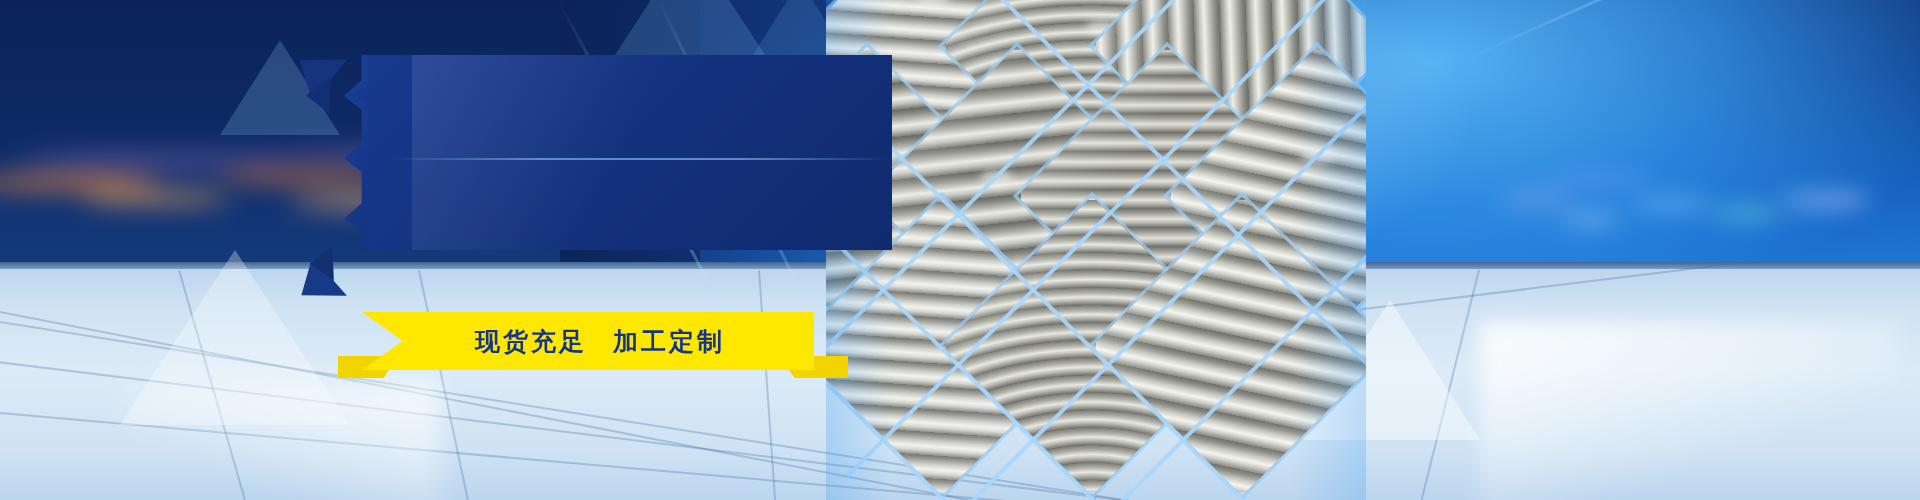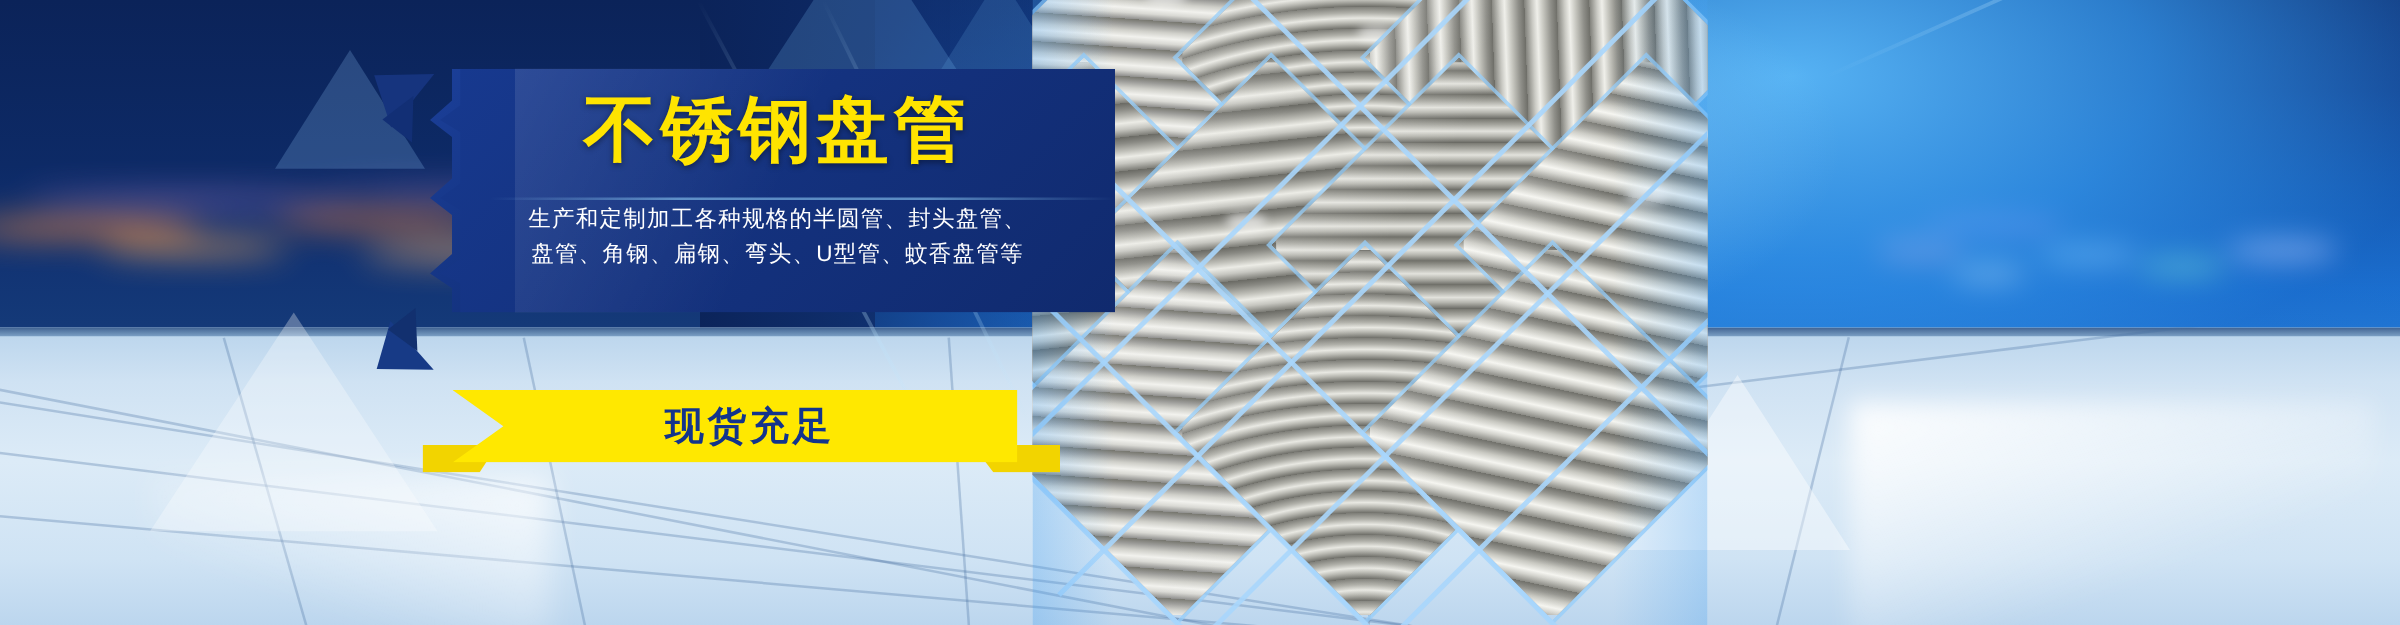--- a/index.html
+++ b/index.html
@@ -214,21 +214,21 @@
     clip-path:polygon(0% 0%, 100% 0%, 76% 100%, 0% 100%);
   }
   .ribbon-tail-r{
     position:absolute;left:416px;top:44px;width:70px;height:22px;
     background:#f2d400;
     clip-path:polygon(0% 0%, 100% 0%, 100% 100%, 24% 100%);
   }
   .ribbon-text{
     position:absolute;left:0;top:0;width:452px;height:58px;
     display:flex;align-items:center;justify-content:center;gap:26px;
-    color:#13348c;font-size:31px;font-weight:bold;letter-spacing:3px;
+    color:#13348c;font-size:25px;font-weight:bold;letter-spacing:3px;
     padding-left:24px;
   }
 
   
   .collage{
     position:absolute;left:826px;top:0;width:540px;height:500px;
     overflow:hidden;
   }
   .dia{
     position:absolute;width:212px;height:212px;
@@ -457,32 +457,28 @@
   <div class="arrow-top"></div>
   <div class="arrow-top2"></div>
   <div class="arrow-bot"></div>
   <div class="arrow-bot2"></div>
 
   <div class="panel-wrap">
     <div class="panel-flag"></div>
     <div class="panel-main"></div>
     <div class="panel-sheen"></div>
 
-    <div class="title">不锈钢盘管</div>
 
     <div class="panel-divider"></div>
 
-    <div class="sub">
-      <div>生产和定制加工各种规格的半圆管、封头盘管、</div>
-      <div>盘管、角钢、扁钢、弯头、U型管、蚊香盘管等</div>
-    </div>
   </div>
 
   <div class="ribbon">
     <div class="ribbon-tail-l"></div>
     <div class="ribbon-tail-r"></div>
     <div class="ribbon-body"></div>
     <div class="ribbon-text">
       <span>现货充足</span>
+      <span>加工定制</span>
     </div>
   </div>
 
 </div>
 
 </body></html>

